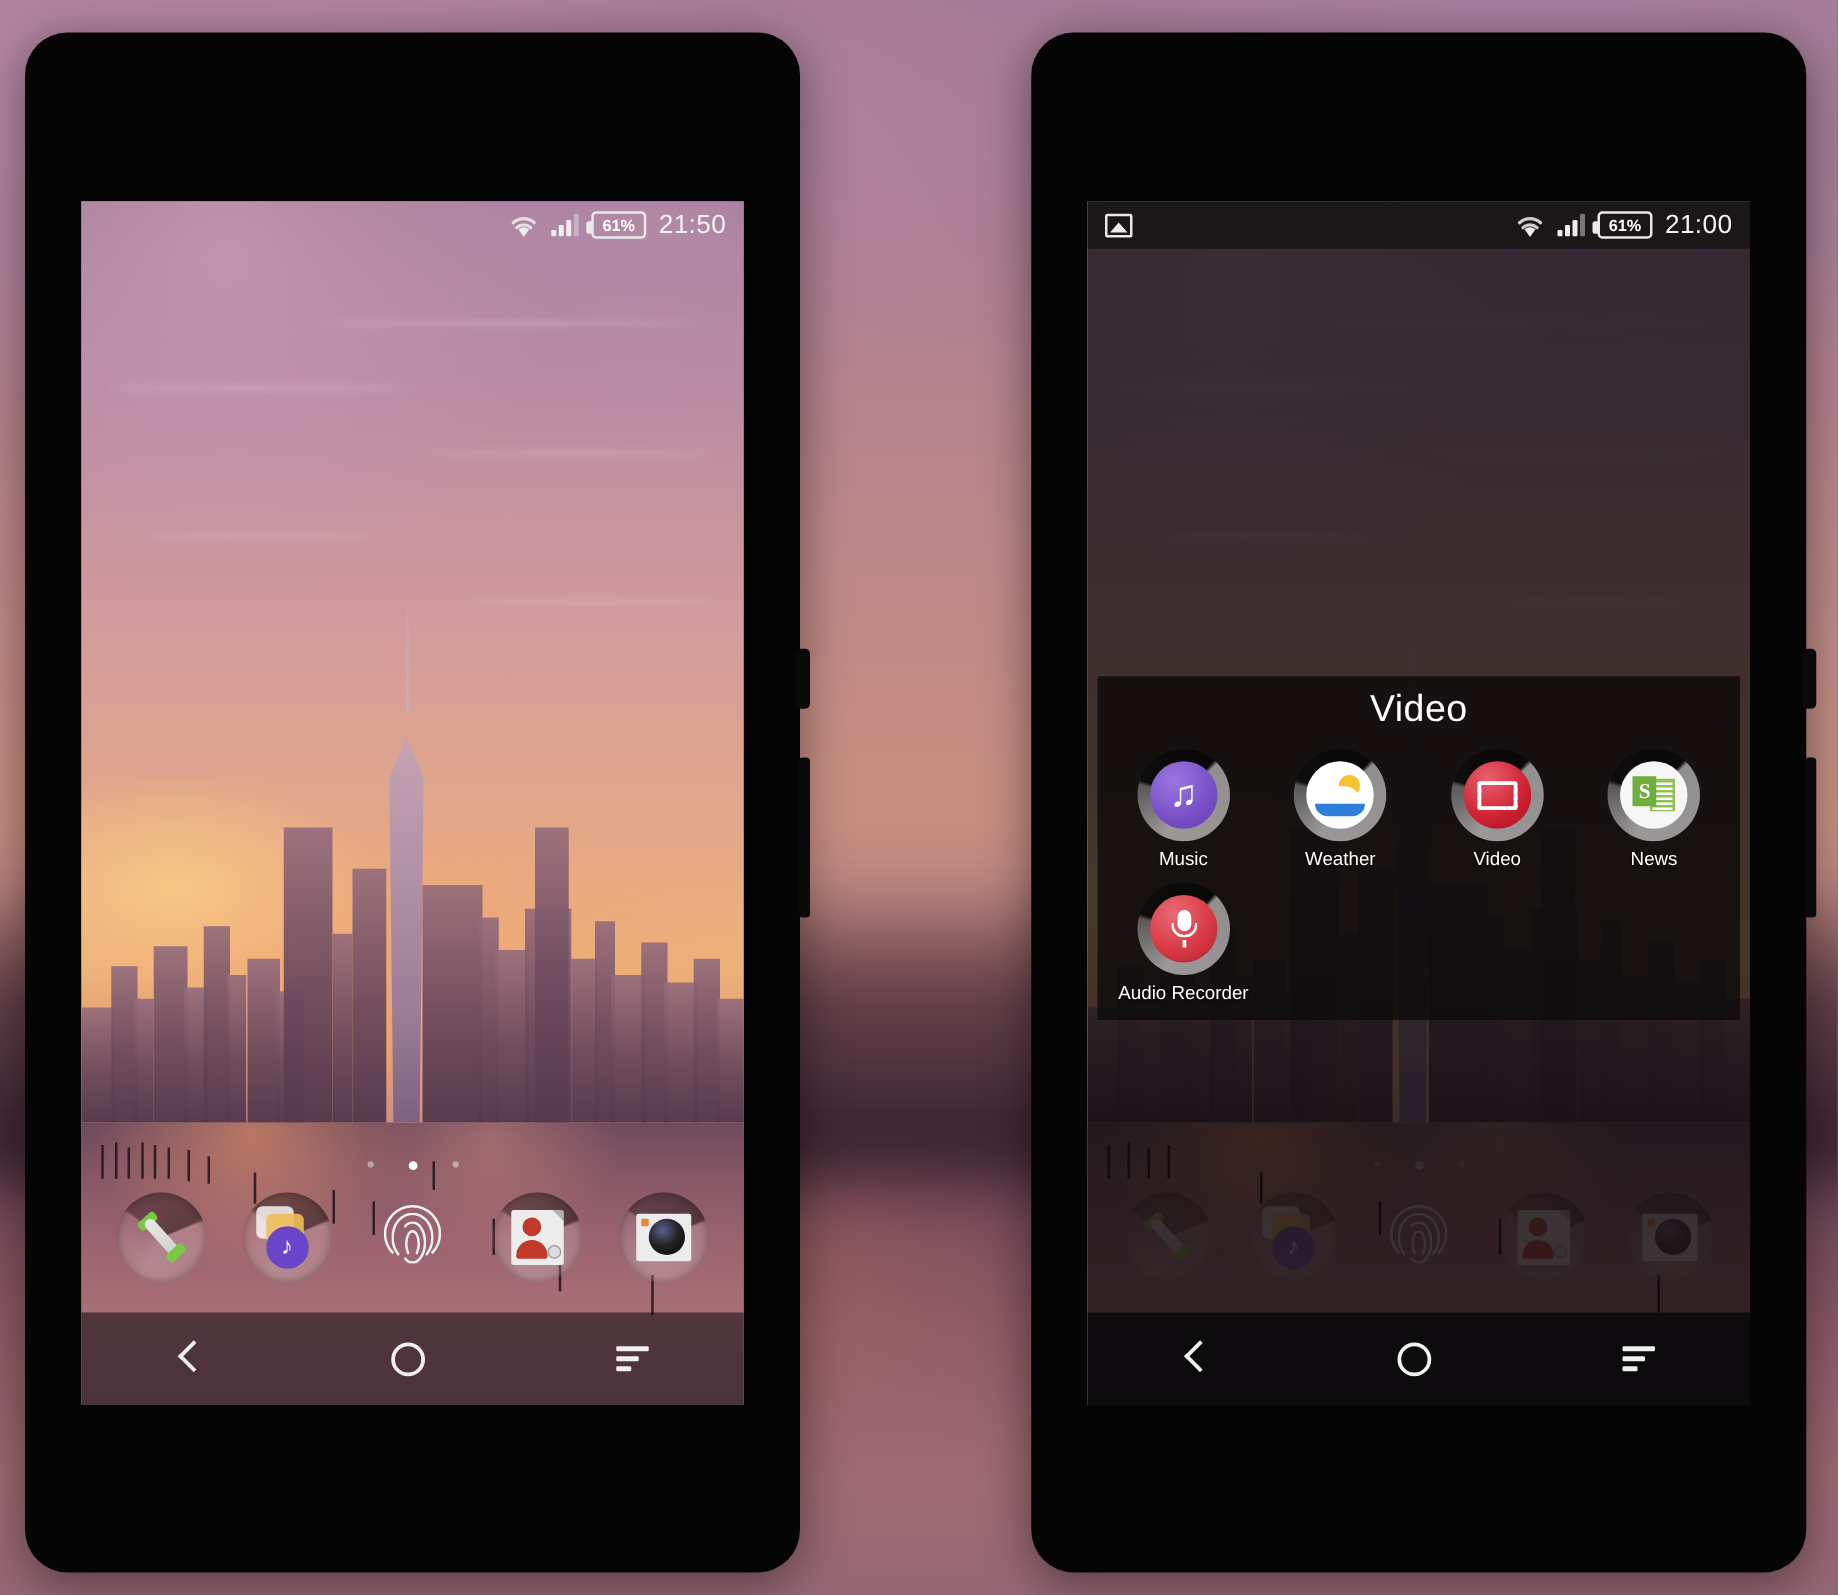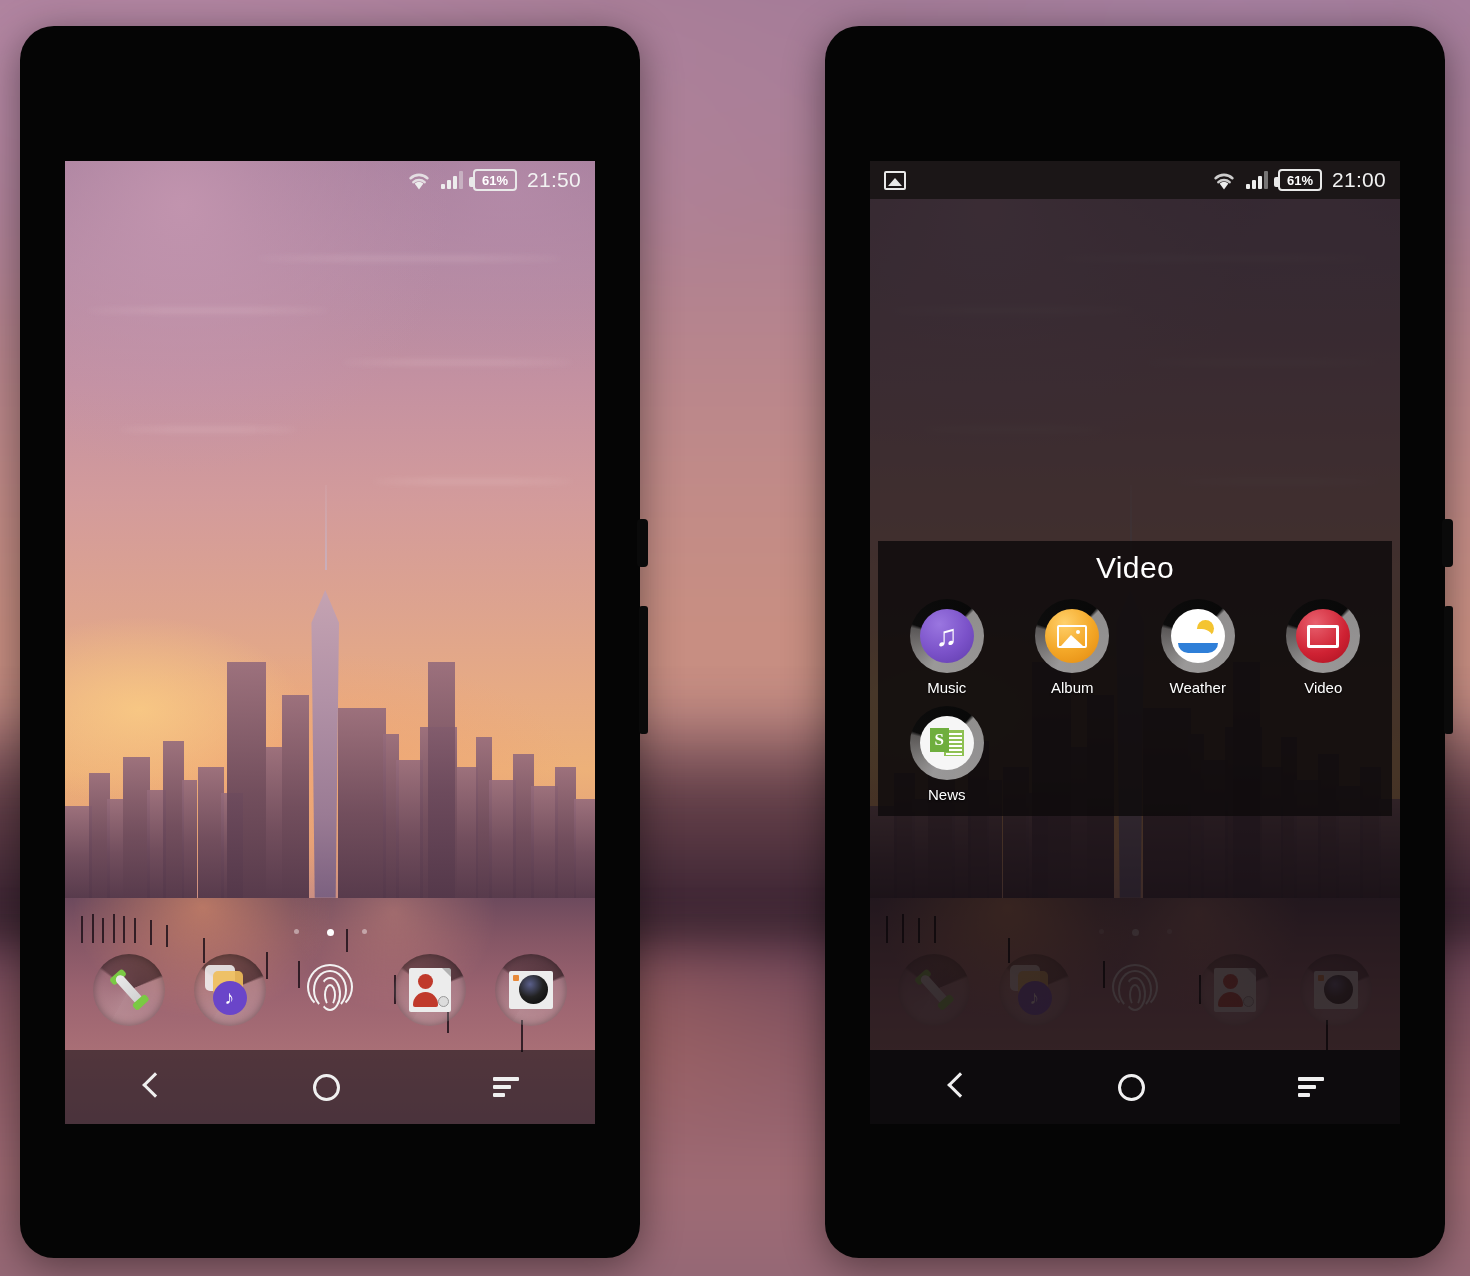--- a/index.html
+++ b/index.html
@@ -547,29 +547,20 @@
         <div class="appcell">
           <span class="appicon">
             <span class="halo"></span>
             <span class="disc" style="background:radial-gradient(circle at 36% 28%,#9a76e0 0%,#7b52c9 55%,#5f3bab 100%);">
               <span class="note">♫</span>
             </span>
           </span>
           <span class="applabel">Music</span>
         </div>
 
-        <div class="appcell">
-          <span class="appicon">
-            <span class="halo"></span>
-            <span class="disc" style="background:radial-gradient(circle at 36% 26%,#ffd06a 0%,#f4a828 52%,#e2880f 100%);">
-              <span class="photoframe"></span>
-            </span>
-          </span>
-          <span class="applabel">Album</span>
-        </div>
 
 
         <div class="appcell">
           <span class="appicon">
             <span class="halo"></span>
             <span class="disc" style="background:#ffffff;">
               <span class="wcloud">
                 <span class="wsun"></span>
                   <span class="wpuff"></span>
                   <span class="wbase"></span>
@@ -603,20 +594,33 @@
                     <i style="top:23px;"></i>
                 </span>
                 <span class="sq">S</span>
               </span>
             </span>
           </span>
           <span class="applabel">News</span>
         </div>
 
 
+        <div class="appcell">
+          <span class="appicon">
+            <span class="halo"></span>
+            <span class="disc" style="background:radial-gradient(circle at 36% 26%,#e86b74 0%,#d93a46 55%,#b4202c 100%);">
+              <span class="mic">
+                  <span class="cap"></span>
+                  <span class="arc"></span>
+                  <span class="stem"></span>
+                </span>
+            </span>
+          </span>
+          <span class="applabel">Audio Recorder</span>
+        </div>
 
       </div>
     </div>
 
     <div class="pagedots" style="opacity:.35;">
       <span></span>
       <span class="on"></span>
       <span></span>
     </div>
 

